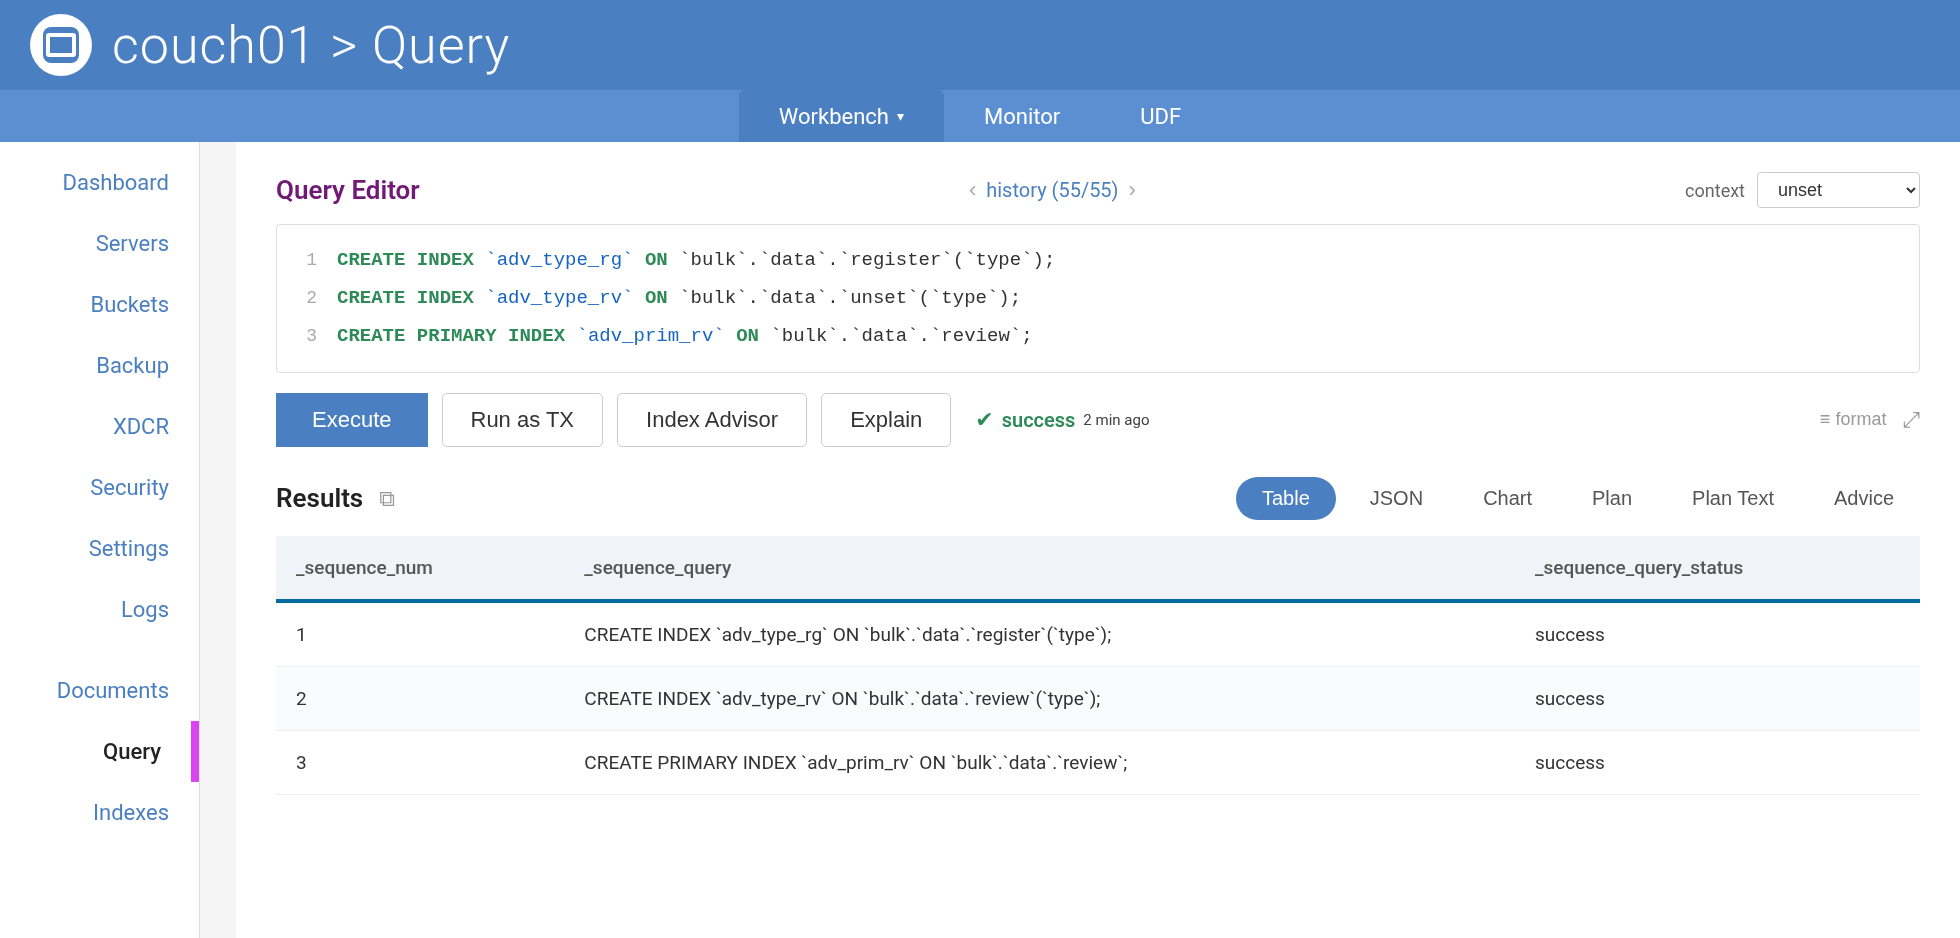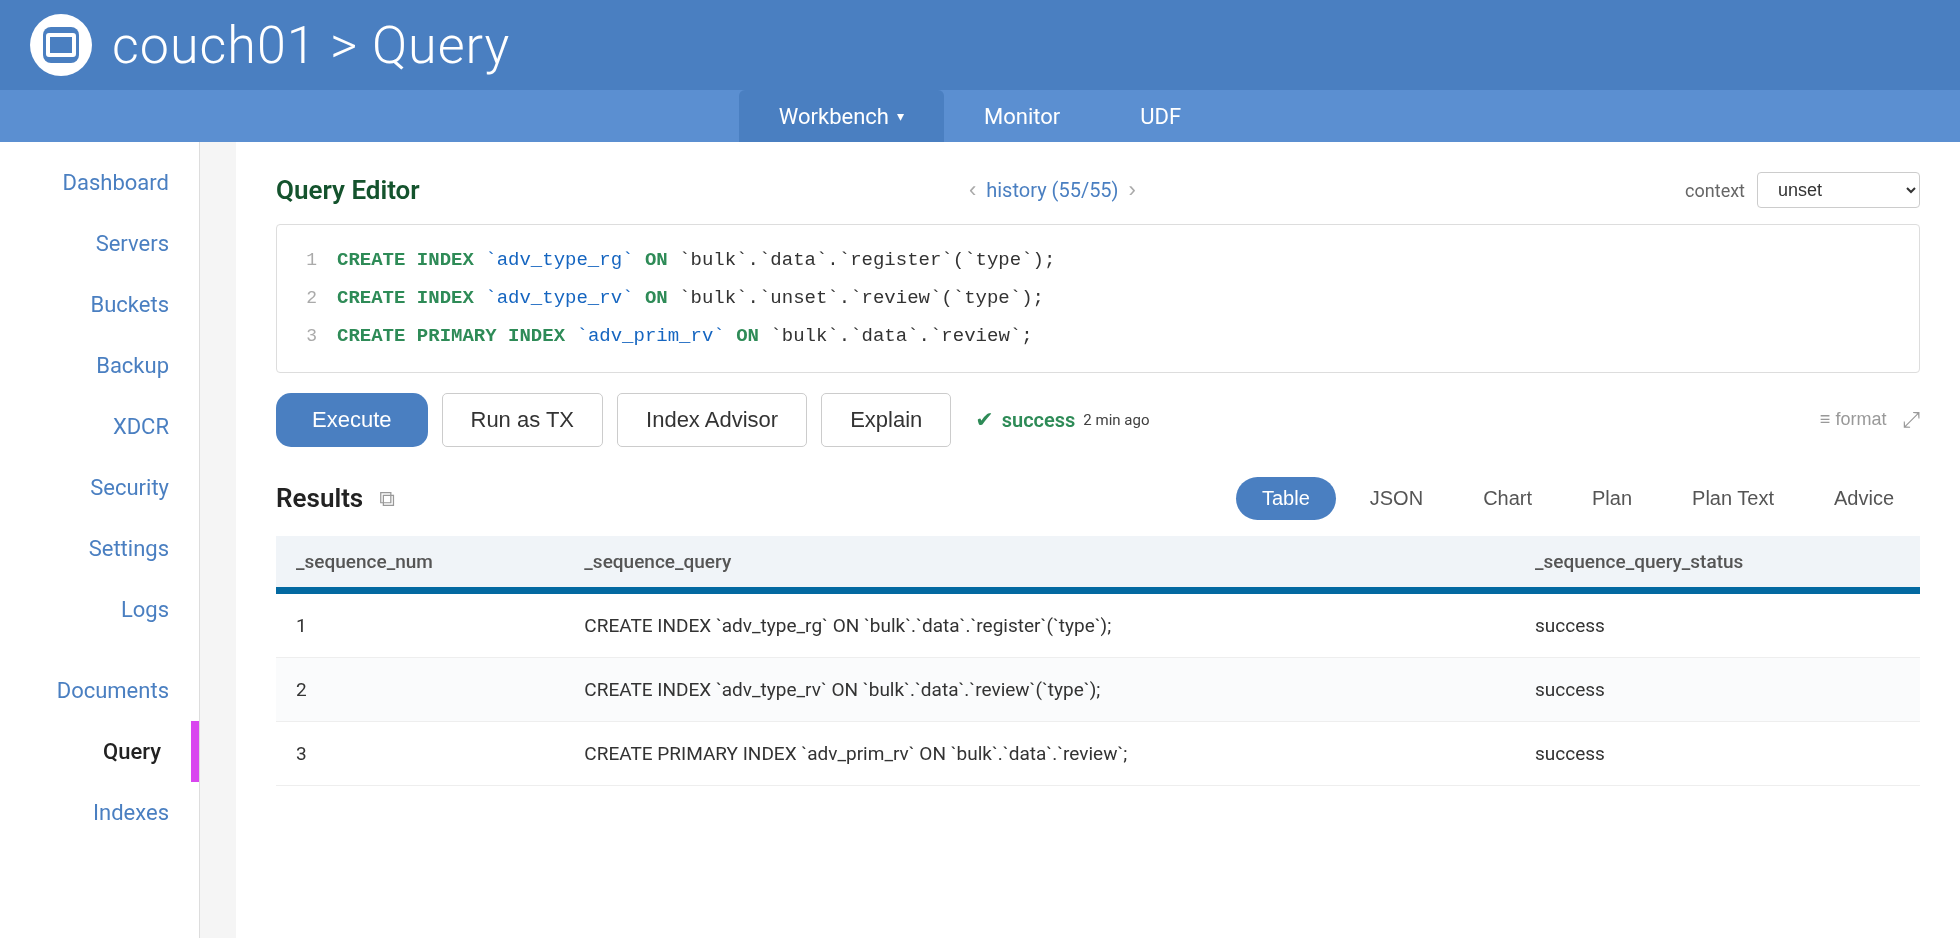--- a/index.html
+++ b/index.html
@@ -111,21 +111,21 @@
     
     .editor-header {
       display: flex;
       align-items: center;
       justify-content: space-between;
       margin-bottom: 16px;
     }
     .editor-title {
       font-size: 26px;
       font-weight: 600;
-      color: #14532d;
+      color: #701a75;
     }
     .history-nav {
       display: flex;
       align-items: center;
       gap: 10px;
     }
     .history-arrow {
       color: #aaa;
       font-size: 22px;
       cursor: pointer;
@@ -192,21 +192,21 @@
     .toolbar {
       display: flex;
       align-items: center;
       gap: 14px;
       margin-bottom: 30px;
     }
     .btn-execute {
       background: #4a7fc1;
       color: white;
       border: none;
-      border-radius: 15px;
+      border-radius: 0;
       padding: 14px 36px;
       font-size: 22px;
       cursor: pointer;
       font-weight: 500;
     }
     .btn-outline {
       background: white;
       color: #333;
       border: 1px solid #ccc;
       border-radius: 5px;
@@ -283,25 +283,25 @@
     }
 
     
     .results-table {
       width: 100%;
       border-collapse: collapse;
       font-size: 19px;
     }
     .results-table th {
       background: #f0f4f8;
-      padding: 14px 20px;
+      padding: 20px 20px;
       text-align: left;
       font-weight: 500;
       color: #555;
-      border-bottom: 7px solid #0369a1;
+      border-bottom: 4px solid #0369a1;
     }
     .results-table td {
       padding: 20px 20px;
       border-bottom: 1px solid #eee;
       color: #333;
       vertical-align: top;
     }
     .results-table tr:nth-child(even) td {
       background: #fafbfc;
     }
@@ -398,21 +398,21 @@
           <span>`bulk`.`data`.`register`(`type`);</span>
         </span>
       </div>
       <div class="code-line">
         <span class="line-num">2</span>
         <span class="code-text">
           <span class="kw-create">CREATE</span><span> </span>
           <span class="kw-index">INDEX</span>
           <span class="ident"> `adv_type_rv`</span>
           <span class="kw-on"> ON </span>
-          <span>`bulk`.`unset`.`review`(`type`);</span>
+          <span>`bulk`.`data`.`unset`(`type`);</span>
         </span>
       </div>
       <div class="code-line">
         <span class="line-num">3</span>
         <span class="code-text">
           <span class="kw-create">CREATE</span><span> </span>
           <span class="kw-primary">PRIMARY</span><span> </span>
           <span class="kw-index">INDEX</span>
           <span class="ident"> `adv_prim_rv`</span>
           <span class="kw-on"> ON </span>

